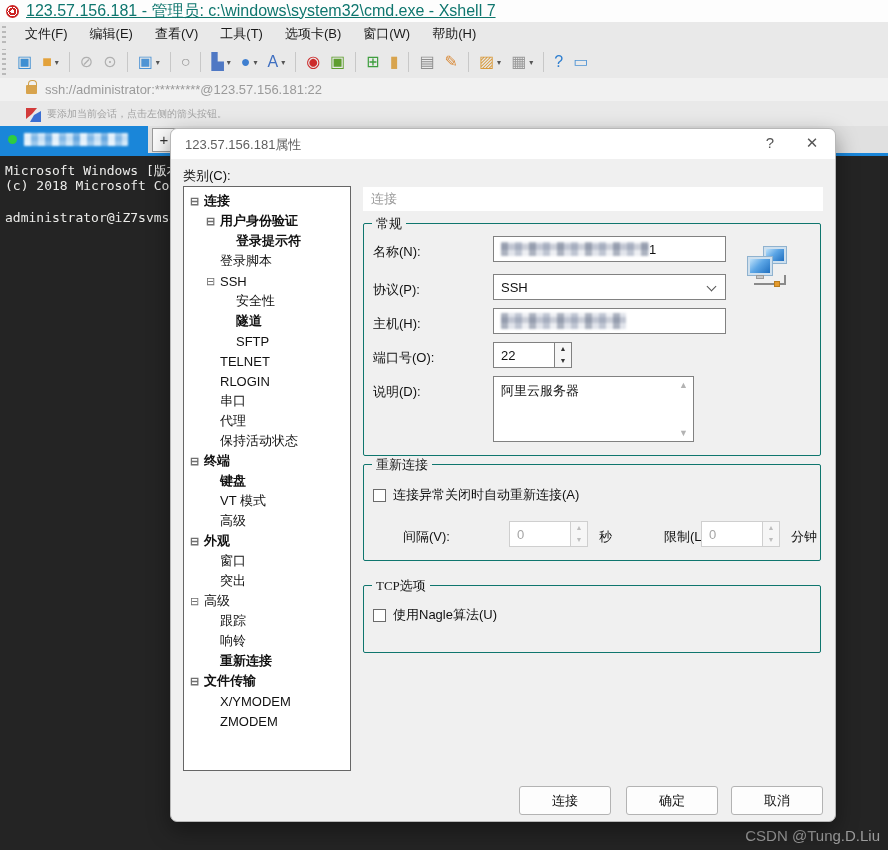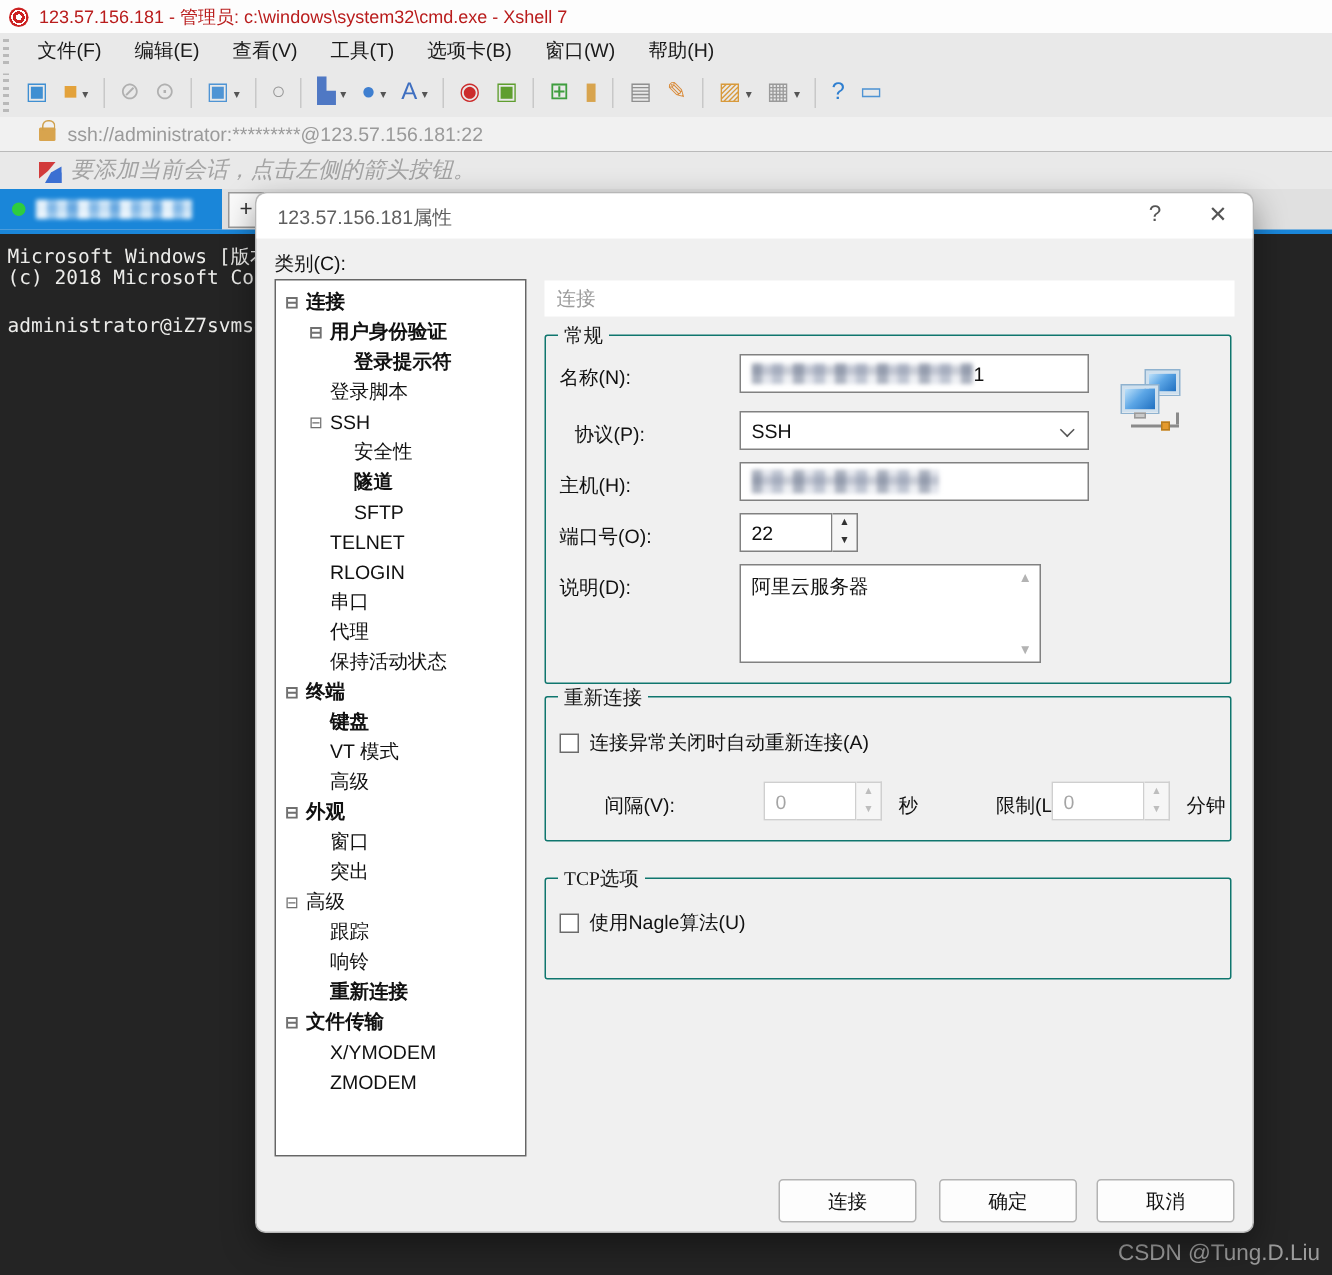--- a/index.html
+++ b/index.html
@@ -5,21 +5,21 @@
   * { margin:0; padding:0; box-sizing:border-box; }
   html,body { width:888px; height:850px; overflow:hidden; }
   body { font-family:"Liberation Sans", sans-serif; position:relative; background:#242424; }
 
   
   .titlebar { position:absolute; left:0; top:0; width:888px; height:22px; background:#fdfdfd;
               display:flex; align-items:center; padding-left:6px; }
   .app-icon { width:13px; height:13px; border-radius:50%;
               background:radial-gradient(circle at 50% 50%, #fff 0 2px, #c22 2px 4px, #fff 4px 5px, #c22 5px 7px);
               margin-right:7px; flex:0 0 auto; }
-  .titlebar .title { font-size:12px; color:#b91c1c; white-space:nowrap; }
+  .titlebar .title { font-size:16px; color:#0f766e; white-space:nowrap;text-decoration:underline; }
 
   .gripper { position:absolute; left:2px; top:3px; bottom:3px; width:4px;
              background-image:repeating-linear-gradient(0deg,#b9b9b9 0 2px,transparent 2px 5px); }
 
   .menubar { position:absolute; left:0; top:22px; width:888px; height:24px; background:#e9e9e9; }
   .menu-items { position:absolute; left:14px; top:0; height:24px; display:flex; align-items:center; }
   .menu-item { font-size:13px; color:#1a1a1a; padding:0 11px; cursor:default; }
 
   .toolbar { position:absolute; left:0; top:46px; width:888px; height:32px; background:#e9e9e9; }
   .tb-items { position:absolute; left:12px; top:0; height:32px; display:flex; align-items:center; }
@@ -35,21 +35,21 @@
                        border:1.5px solid #cfa04c; border-bottom:none; border-radius:4px 4px 0 0; }
   .addressbar .addr-text { font-size:13px; color:#9a9a9a; }
 
   .infobar { position:absolute; left:0; top:101px; width:888px; height:25px; background:#e9e9e9;
              display:flex; align-items:center; padding-left:26px; }
   .flag-icon { position:relative; width:14px; height:13px; margin-right:7px; }
   .flag-icon::before { content:""; position:absolute; left:0; top:1px; border-top:6px solid #d23b3b;
                        border-left:6px solid #d23b3b; border-right:5px solid transparent; border-bottom:5px solid transparent; }
   .flag-icon::after { content:""; position:absolute; left:4px; top:4px; border-bottom:7px solid #3b6fd2;
                       border-right:7px solid #3b6fd2; border-left:4px solid transparent; border-top:4px solid transparent; }
-  .infobar .info-text { font-size:15px; color:#a3a3a3;font-style:italic; }
+  .infobar .info-text { font-size:10px; color:#a3a3a3; }
 
   .tabbar { position:absolute; left:0; top:126px; width:888px; height:30px; background:#e0e0e0; }
   .tabbar .blue-line { position:absolute; left:0; bottom:0; width:888px; height:3px; background:#1a86d9; }
   .tab-active { position:absolute; left:0; top:0; width:148px; height:27px; background:#1a86d9;
                 display:flex; align-items:center; padding-left:8px; }
   .tab-dot { width:9px; height:9px; border-radius:50%; background:#2ecc40; margin-right:7px; flex:0 0 auto; }
   .newtab-btn { position:absolute; left:152px; top:2px; width:24px; height:24px; background:#fafafa;
                 border:1px solid #9a9a9a; font-size:15px; color:#333; text-align:center; line-height:22px; }
 
   
@@ -398,21 +398,21 @@
     <span>1</span>
   </div>
   <div class="pc-icon">
     <span class="mon back"></span>
       <span class="mon front"></span>
     <span class="mon-stand"></span>
       <span class="net-line"></span>
     <span class="net-drop"></span>
       <span class="net-node"></span>
   </div>
-  <span class="fld-label" style="left:212px;top:152px;">协议(P):</span>
+  <span class="fld-label" style="left:202px;top:152px;">协议(P):</span>
   <div class="select" style="left:322px;top:145px;width:233px;">
     <span>SSH</span>
     <span class="chev"></span>
   </div>
   <span class="fld-label" style="left:202px;top:186px;">主机(H):</span>
   <div class="txt-input" style="left:322px;top:179px;width:233px;">
     <span class="mosaic" style="width:125px;height:16px;"></span>
   </div>
   <span class="fld-label" style="left:202px;top:220px;">端口号(O):</span>
   <div class="spin-wrap" style="left:322px;top:213px;">

